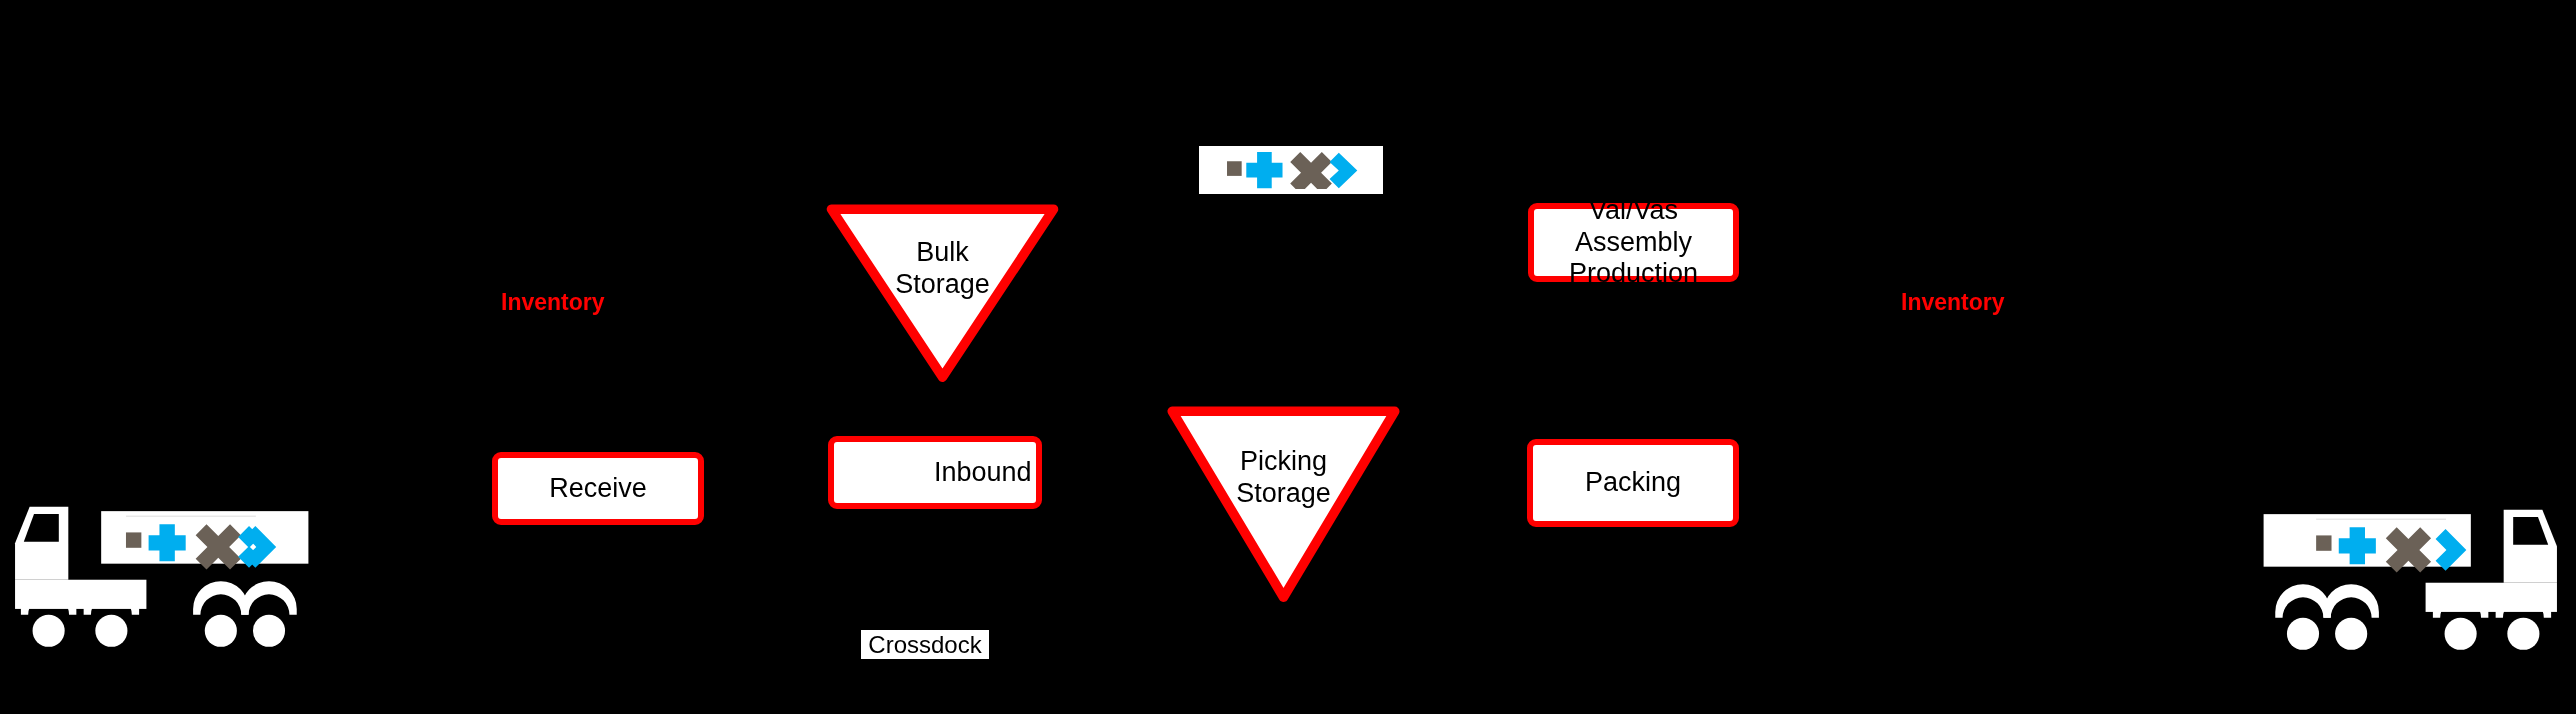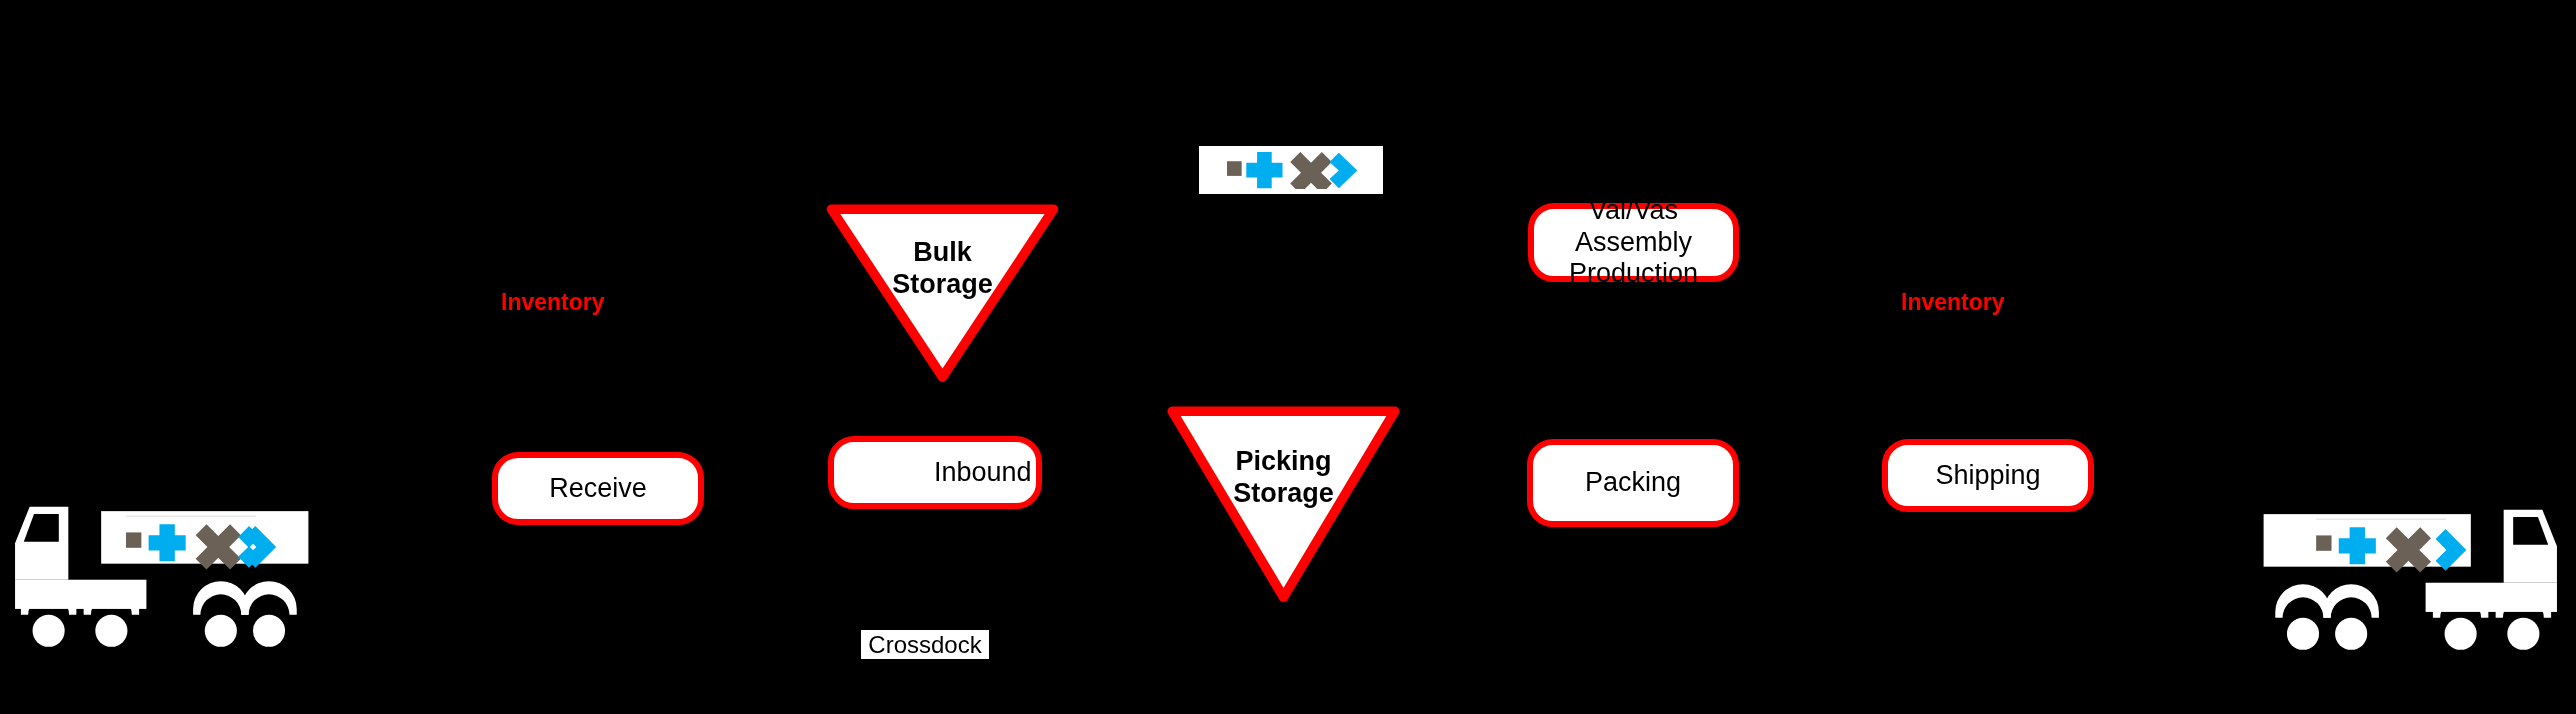--- a/index.html
+++ b/index.html
@@ -21,21 +21,21 @@
   
   .node {
     position: absolute;
     box-sizing: border-box;
   }
 
   
   .proc-box {
     background: #ffffff;
     border: 6.6px solid #ff0000;
-    border-radius: 26px;
+    border-radius: 9px;
     display: flex;
     align-items: center;
     justify-content: center;
     text-align: center;
     color: #000000;
     font-size: 27px;
     line-height: 1.18;
     font-family: "Liberation Sans", sans-serif;
   }
   .proc-box .label-lines {
@@ -43,21 +43,20 @@
     padding: 0 4.4px;
     box-sizing: border-box;
   }
   .proc-box .label-lines > div {
     white-space: nowrap;
   }
 
   
   .tri-wrap {
     position: absolute;
-    font-weight: bold;
   }
   .tri-wrap svg {
     position: absolute;
     left: 0;
     top: 0;
     overflow: visible;
   }
   .tri-text {
     position: absolute;
     left: 0;
@@ -209,25 +208,20 @@
   </div>
 
   <div class="node proc-box" style="left:1527px; top:439px; width:212px; height:88px;">
     <div class="label-lines">
       <div>Packing</div>
     </div>
   </div>
 
   <div class="inv-caption" style="left:1901px; top:291px;">Inventory</div>
 
-  <div class="node proc-box" style="left:1882px; top:439px; width:212px; height:73px;">
-    <div class="label-lines">
-      <div>Shipping</div>
-    </div>
-  </div>
 
   <div class="truck" style="left:2263px; top:501px; width:296px; height:162px; transform: scaleX(-1);">
     <svg width="296" height="162" viewBox="0 0 404 222" xmlns="http://www.w3.org/2000/svg">
       <path d="M2 62 L22 12 L75 12 L75 112 L2 112 Z" fill="#ffffff"></path>
       <path d="M14 60 L28 22 L62 22 L62 60 Z" fill="#000000"></path>
       <rect x="2" y="112" width="180" height="40" fill="#ffffff"></rect>
       <path d="M10 152 a38 38 0 0 1 76 0 l0 8 l-10 0 a28 28 0 0 0 -56 0 l-10 0 Z" fill="#ffffff"></path>
       <path d="M96 152 a38 38 0 0 1 76 0 l0 8 l-10 0 a28 28 0 0 0 -56 0 l-10 0 Z" fill="#ffffff"></path>
       <rect x="120" y="18" width="284" height="72" fill="#ffffff"></rect>
       <path d="M246 152 a38 38 0 0 1 76 0 l0 8 l-10 0 a28 28 0 0 0 -56 0 l-10 0 Z" fill="#ffffff"></path>

